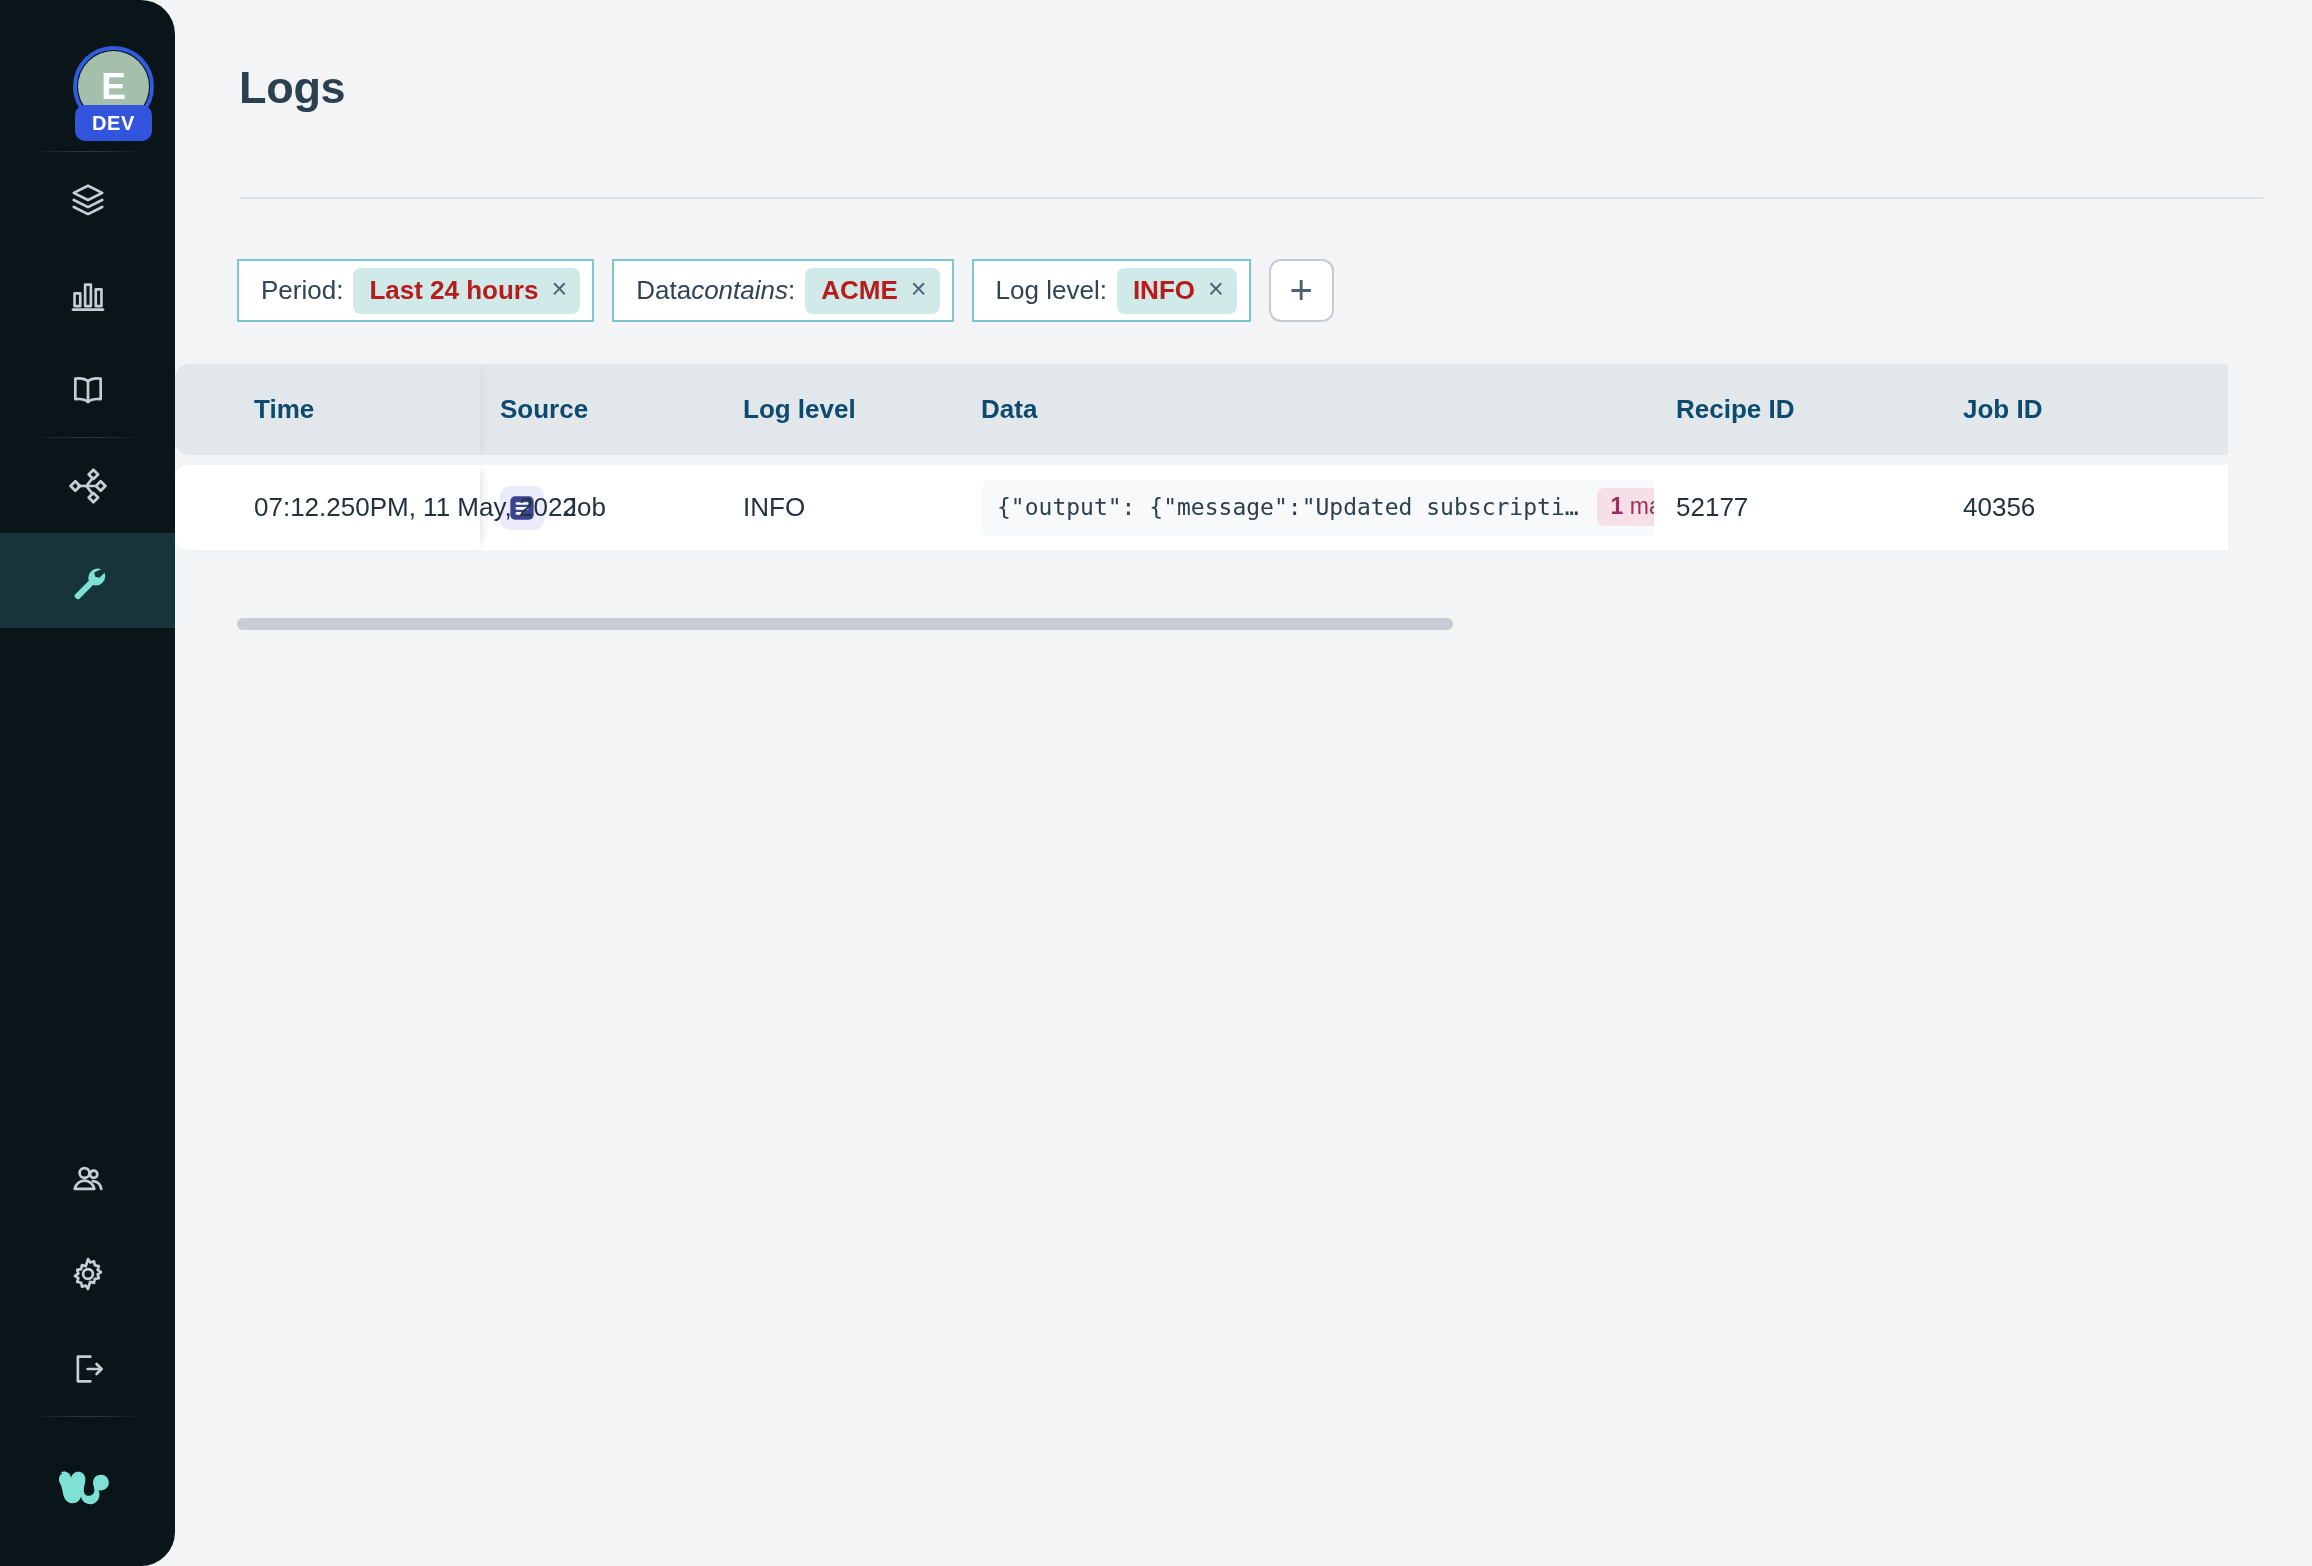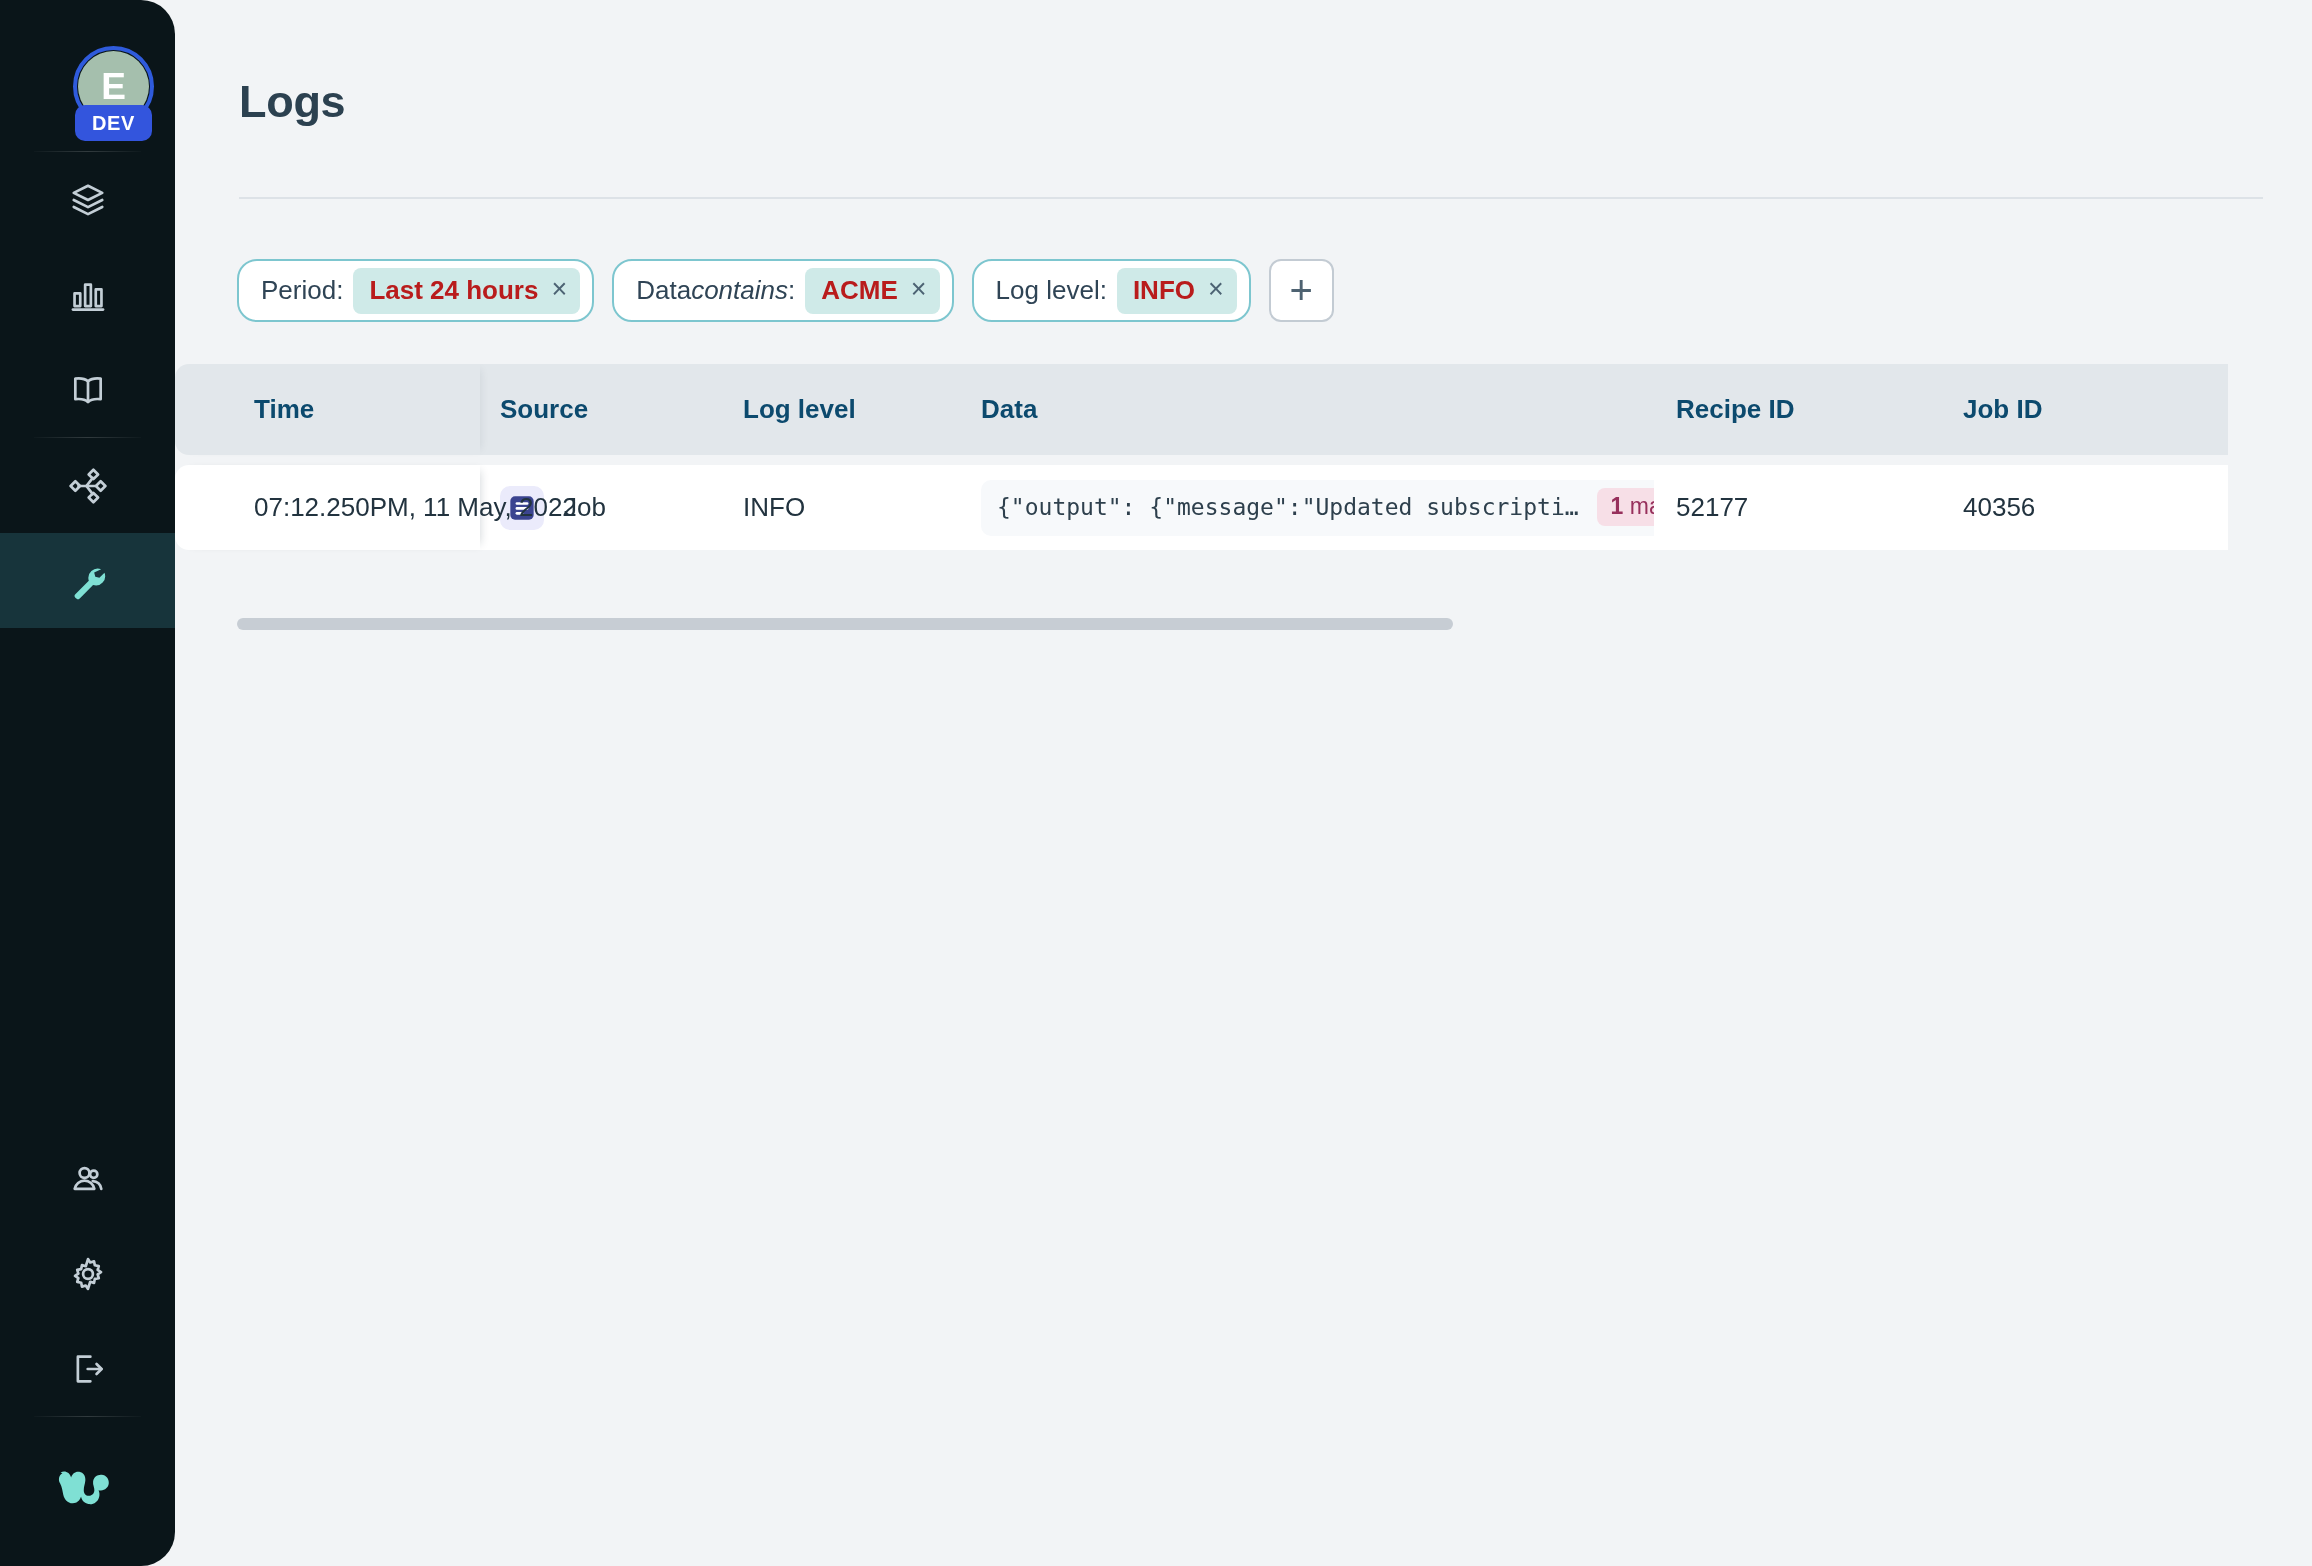--- a/index.html
+++ b/index.html
@@ -61,30 +61,30 @@
                    stroke-linecap: round; stroke-linejoin: round; }
   .nav-item.active { background: #17343b; }
   .nav-item.active .ico-fill { fill: #7fe0d4; stroke: none; }
   .spacer { flex: 1 1 auto; }
   .logo-wrap { height: 149px; display: flex; align-items: center; justify-content: center; width: 100%; }
   .logo-wrap svg { width: 73px; height: 51px; }
 
   
   .main { position: relative; flex: 1 1 auto; height: 1566px; background: #f2f4f6; overflow: hidden; }
   .page-title {
-    position: absolute; left: 64px; top: 76px;
+    position: absolute; left: 64px; top: 62px;
     font-size: 45px; font-weight: bold; color: #2c4150; letter-spacing: -0.3px;
   }
   .title-rule { position: absolute; left: 64px; top: 197px; width: 2024px; height: 2px; background: #dde2e7; }
 
   
   .filter-bar { position: absolute; left: 62px; top: 259px; display: flex; align-items: center; gap: 18px; }
   .chip {
     height: 63px; display: flex; align-items: center;
-    background: #ffffff; border: 2px solid #7dc6cf; border-radius: 20px;
+    background: #ffffff; border: 2px solid #7dc6cf; border-radius: 0;
     padding: 0 12px 0 22px; cursor: pointer;
   }
   .chip-label { font-size: 26px; color: #2f4455; white-space: nowrap; }
   .chip-label em { }
   .chip-colon { font-size: 26px; color: #2f4455; margin-right: 10px; }
   .chip-value {
     display: flex; align-items: center; gap: 13px;
     background: #cfeae8; border-radius: 8px; padding: 7px 13px 8px 16px;
   }
   .chip-value-text { font-size: 26px; font-weight: bold; color: #b91c1c; white-space: nowrap; }

